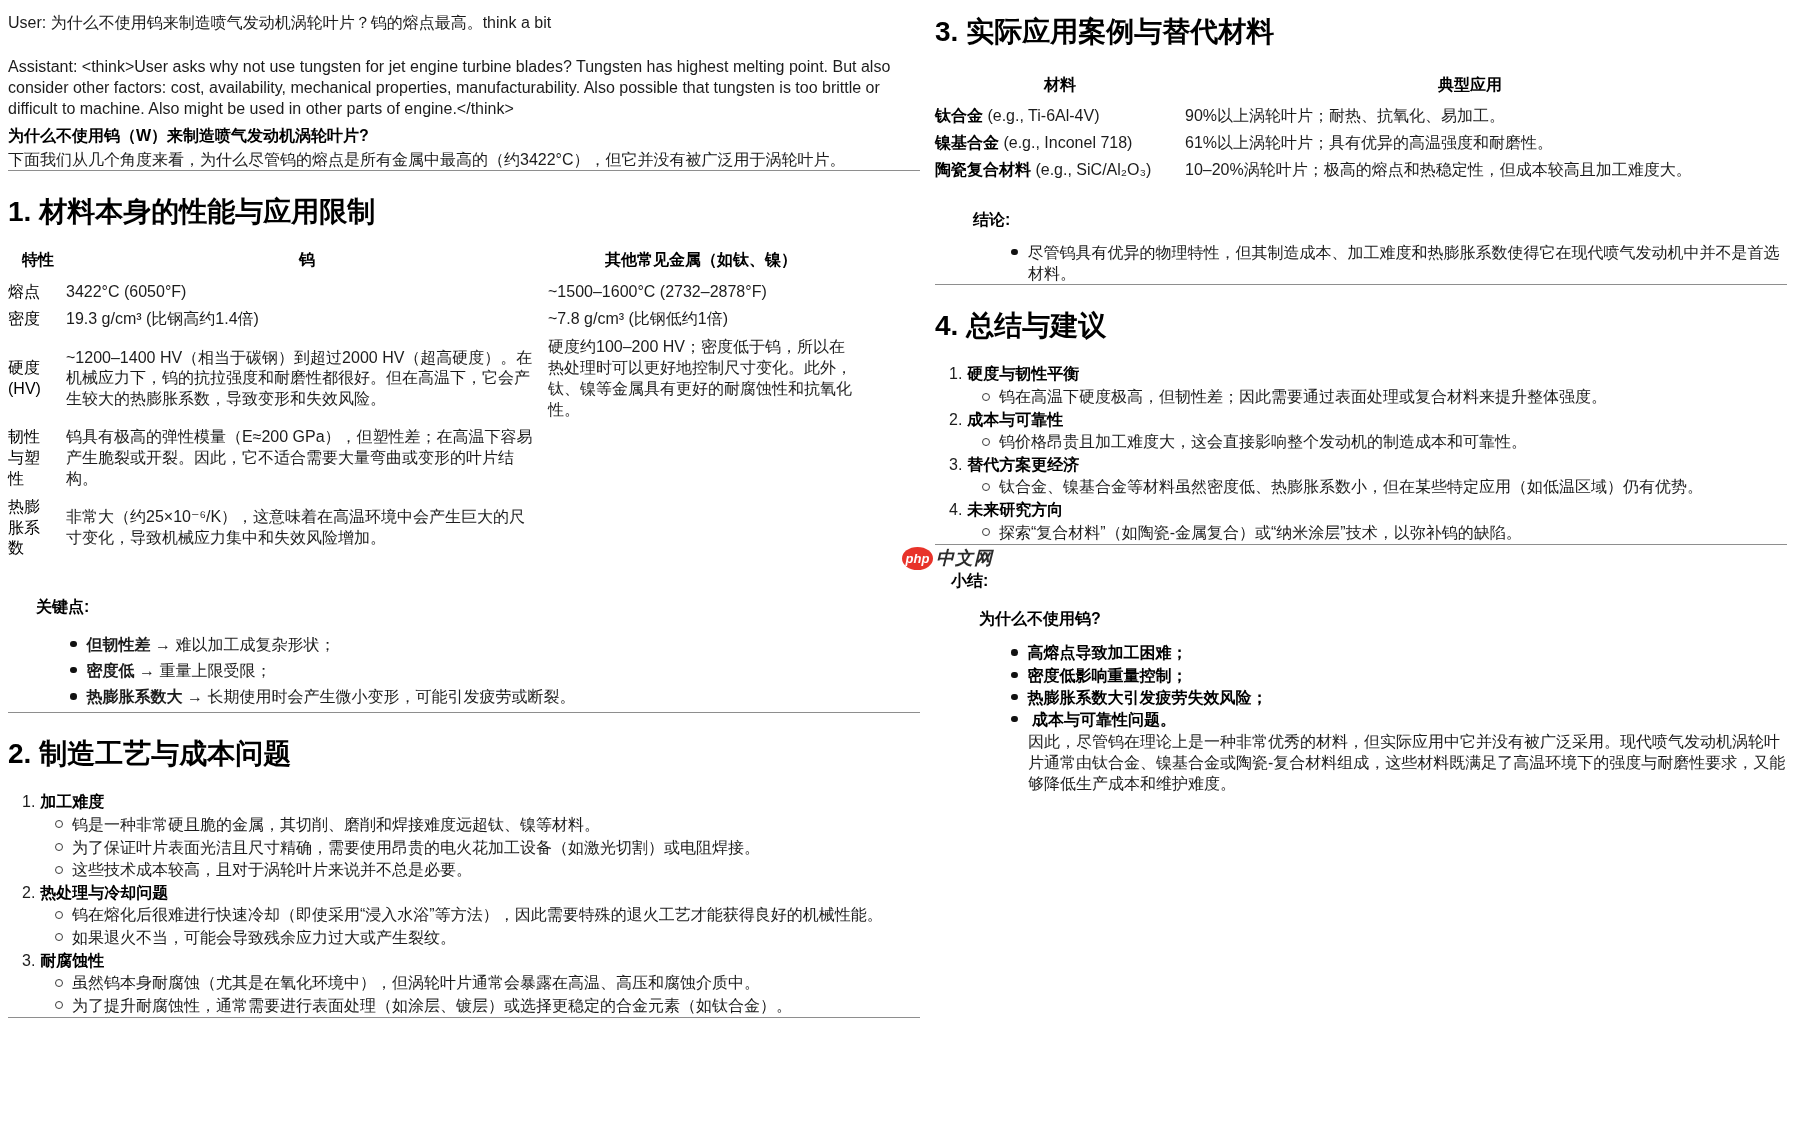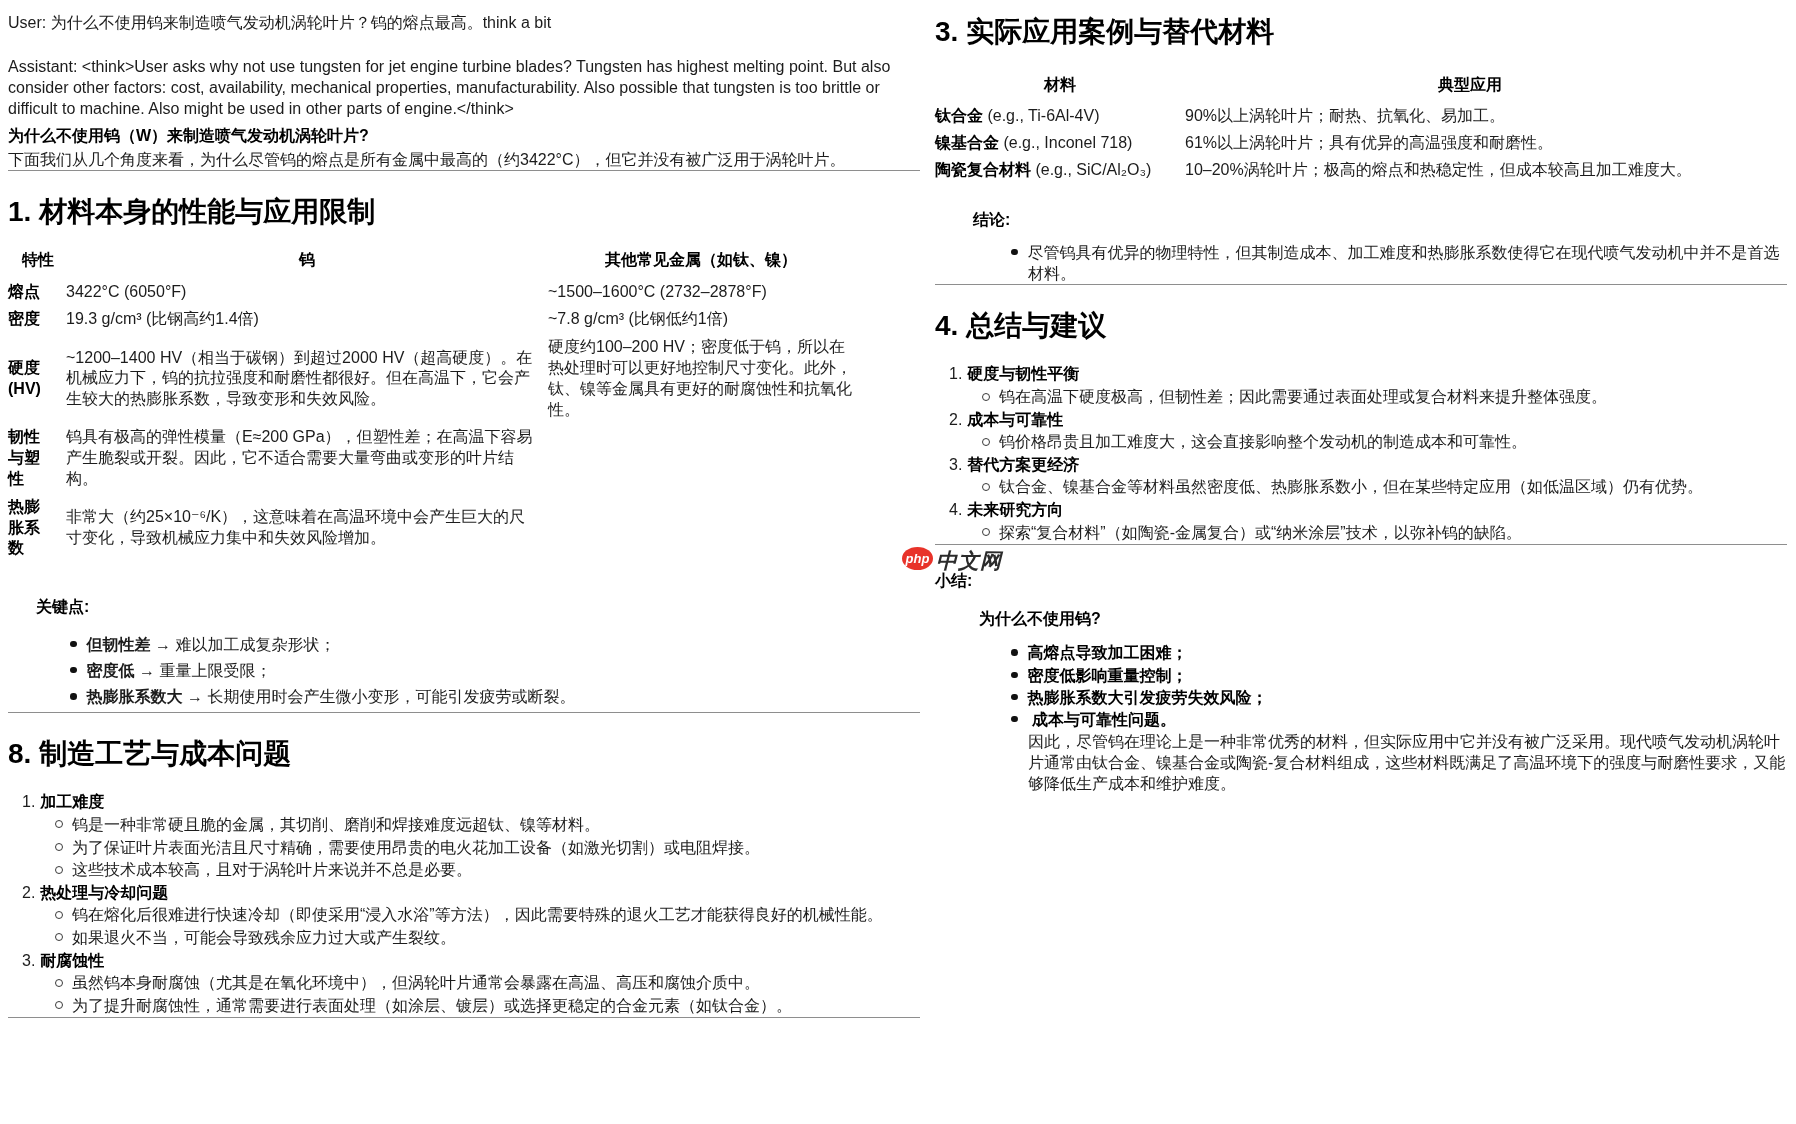--- a/index.html
+++ b/index.html
@@ -32,32 +32,32 @@
   table { border-collapse:collapse; }
   th, td { vertical-align:middle; text-align:left; padding:3.5px 0; line-height:1.3; }
   th { font-weight:700; color:#000; padding-bottom:7px; }
 
   table.t1 { margin-top:19px; width:846px; }
   .t1 col.c-prop  { width:58px; }
   .t1 col.c-w     { width:482px; }
   .t1 col.c-other { width:306px; }
   .t1 th { text-align:center; }
   .t1 th.th-prop { text-align:left; padding-left:14px; }
-  .t1 td.prop { font-weight:700; color:#000; padding-right:14px; }
+  .t1 td.prop { font-weight:400; color:#000; padding-right:14px; }
   .t1 td.wcol { padding-right:14px; }
 
   table.t3 { margin-top:23px; width:820px; }
   .t3 col.c-mat { width:250px; }
   .t3 th { text-align:center; padding-bottom:8px; }
   .t3 td { padding:3px 0; }
   .t3 b  { color:#000; }
 
   .kp-label   { margin:33px 0 0 28px; font-weight:700; color:#000; }
   .concl-label{ margin:25px 0 0 38px; font-weight:700; color:#000; }
-  .sum-label  { margin:25px 0 0;      font-weight:700; color:#000; }
+  .sum-label  { margin:25px 16px 0;      font-weight:700; color:#000; }
   .sum-q      { margin:17px 0 0 44px; font-weight:700; color:#000; }
 
   ul { list-style:none; margin:0; padding:0; }
   ul > li { padding-left:17px; text-indent:-17px; }
   ul > li::before {
     content:""; display:inline-block; width:6.5px; height:6.5px;
     background:#111; border-radius:50%; margin-right:10px; vertical-align:2.5px;
   }
   ul.kp   { margin-top:17px; padding-left:62px; }
   ul.kp > li { margin:5px 0; }
@@ -76,21 +76,21 @@
   ul.circ > li::before {
     content:""; display:inline-block; width:6px; height:6px; background:transparent;
     border:1.3px solid #3a3a3a; border-radius:50%; margin-right:9px; vertical-align:1.5px;
   }
 
   .watermark { position:absolute; left:902px; top:547px; white-space:nowrap;
                display:flex; align-items:flex-start; }
   .wm-badge { display:inline-flex; align-items:center; justify-content:center;
               width:31px; height:23px; background:#e8332a; border-radius:50%;
               color:#fff; font-weight:700; font-style:italic; font-size:13px; }
-  .wm-text  { font-size:21px; font-weight:700; font-style:italic; color:#2b2b2b;
+  .wm-text  { font-size:18px; font-weight:700; font-style:italic; color:#2b2b2b;
               margin-left:3px; letter-spacing:1px; }
 </style>
 </head>
 <body>
 
 <div class="page page-left">
   <p class="user-line">User: 为什么不使用钨来制造喷气发动机涡轮叶片？钨的熔点最高。think a bit</p>
   <p class="assistant-line">Assistant: &lt;think&gt;User asks why not use tungsten for jet engine turbine blades? Tungsten has highest melting point. But also consider other factors: cost, availability, mechanical properties, manufacturability. Also possible that tungsten is too brittle or difficult to machine. Also might be used in other parts of engine.&lt;/think&gt;</p>
   <p class="q-bold">为什么不使用钨（W）来制造喷气发动机涡轮叶片?</p>
   <p class="intro">下面我们从几个角度来看，为什么尽管钨的熔点是所有金属中最高的（约3422°C），但它并没有被广泛用于涡轮叶片。</p>
@@ -143,21 +143,21 @@
 
   <p class="kp-label">关键点:</p>
   <ul class="kp">
     <li><b>但韧性差</b><span> → 难以加工成复杂形状；</span></li>
     <li><b>密度低</b><span> → 重量上限受限；</span></li>
     <li><b>热膨胀系数大</b><span> → 长期使用时会产生微小变形，可能引发疲劳或断裂。</span></li>
   </ul>
 
   <hr class="rule r2">
 
-  <h2>8. 制造工艺与成本问题</h2>
+  <h2>2. 制造工艺与成本问题</h2>
 
   <ol class="nlist">
     <li>
       <span class="onum">1.</span><span class="otitle">加工难度</span>
       <ul class="circ">
         <li>钨是一种非常硬且脆的金属，其切削、磨削和焊接难度远超钛、镍等材料。</li>
         <li>为了保证叶片表面光洁且尺寸精确，需要使用昂贵的电火花加工设备（如激光切割）或电阻焊接。</li>
         <li>这些技术成本较高，且对于涡轮叶片来说并不总是必要。</li>
       </ul>
     </li>

